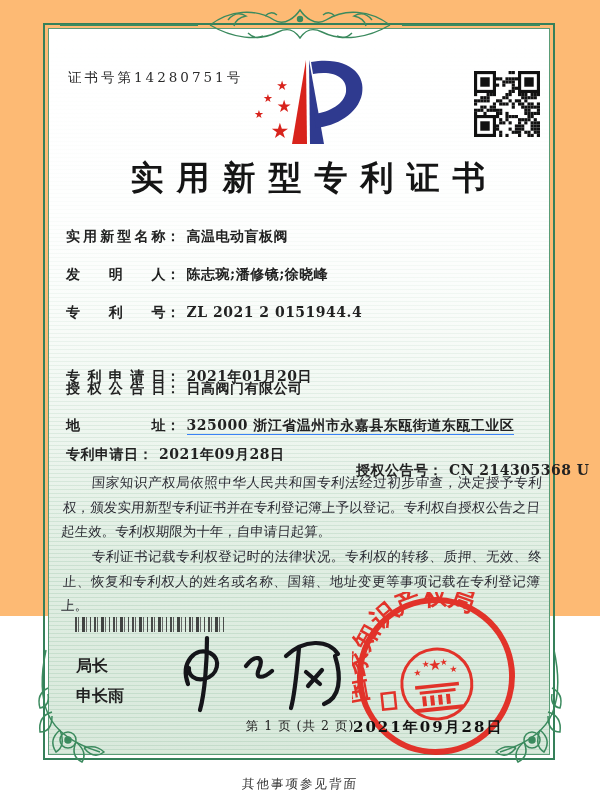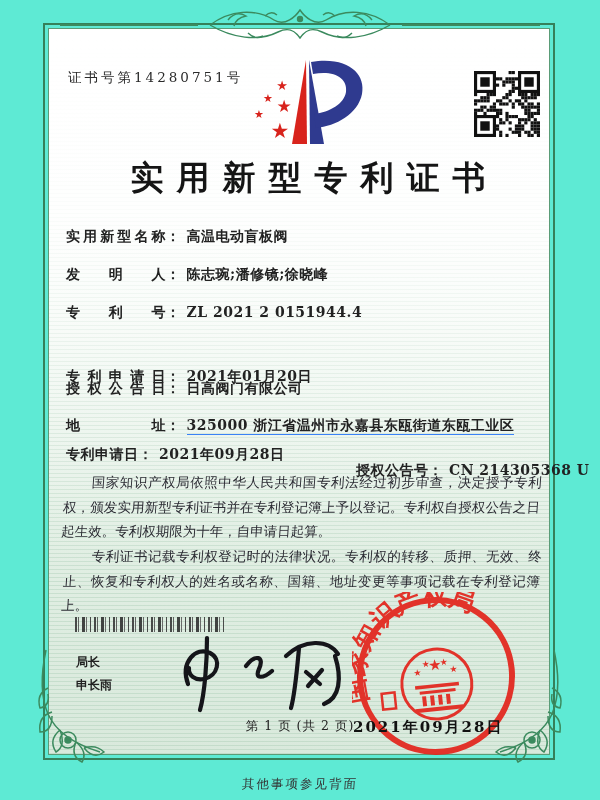--- a/index.html
+++ b/index.html
@@ -1,18 +1,18 @@
 <!DOCTYPE html>
 <html><head>
 <meta charset="utf-8">
 <style>
   html,body{margin:0;padding:0;}
   body{width:600px;height:800px;background:#fff;overflow:hidden;
        font-family:"DejaVu Serif","Liberation Serif",serif;color:#1d1d1d;}
-  .page{position:relative;width:600px;height:800px;background:#5eead4;}
+  .page{position:relative;width:600px;height:616px;background:#fdba74;}
 
   
   .frame{position:absolute;left:43px;top:23px;width:512px;height:737px;
          border:2px solid #35805a;box-sizing:border-box;}
   .frame-inner{position:absolute;left:3px;top:3px;right:3px;bottom:3px;
          border:1px solid #5a9c77;
          background:linear-gradient(180deg,#ffffff 0%,#fbfdfb 22%,#eef6ef 45%,#e2efe4 68%,#d9e9dc 100%);}
   .frame-inner::before{content:"";position:absolute;inset:0;
          background:repeating-linear-gradient(0deg,rgba(120,175,140,.22) 0 1px,rgba(255,255,255,0) 1px 4px);}
   .frame-inner::after{content:"";position:absolute;inset:0;
@@ -42,21 +42,21 @@
   .body-text{position:absolute;left:63px;right:60px;top:470px;
         font-size:13.5px;line-height:1.82;text-align:justify;color:#2b2b33;}
   .body-text p{margin:0;text-indent:2em;transform:skewX(-4deg);}
 
   
   .barcode{position:absolute;left:75px;top:617px;width:151px;height:15px;opacity:.85;
      background:repeating-linear-gradient(90deg,
        #2e2e2e 0 2px,transparent 2px 3px,#4a4a4a 3px 4px,transparent 4px 7px,
        #262626 7px 10px,transparent 10px 11px,#555 11px 12px,transparent 12px 15px,
        #303030 15px 16px,transparent 16px 19px);}
-  .director{position:absolute;left:76px;top:651px;font-size:12px;font-weight:600;line-height:1.9;color:#222;}
+  .director{position:absolute;left:76px;top:651px;font-size:16px;font-weight:600;line-height:1.9;color:#222;}
   .signature{position:absolute;left:158px;top:626px;width:190px;height:100px;}
   .seal{position:absolute;left:352px;top:592px;width:168px;height:168px;opacity:.93;}
   .seal-date{position:absolute;left:353px;top:718px;font-size:15px;font-weight:bold;
         letter-spacing:2px;color:#111;z-index:8;}
   .page-num{position:absolute;left:0;top:718px;width:100%;text-align:center;
         font-size:12.5px;color:#222;letter-spacing:1px;}
   .footer-note{position:absolute;left:0;top:776px;width:100%;text-align:center;
         font-size:12.5px;color:#333;letter-spacing:2px;transform:skewX(-4deg);}
 
   .ornament-top{position:absolute;left:60px;top:6px;width:480px;height:42px;z-index:6;}

